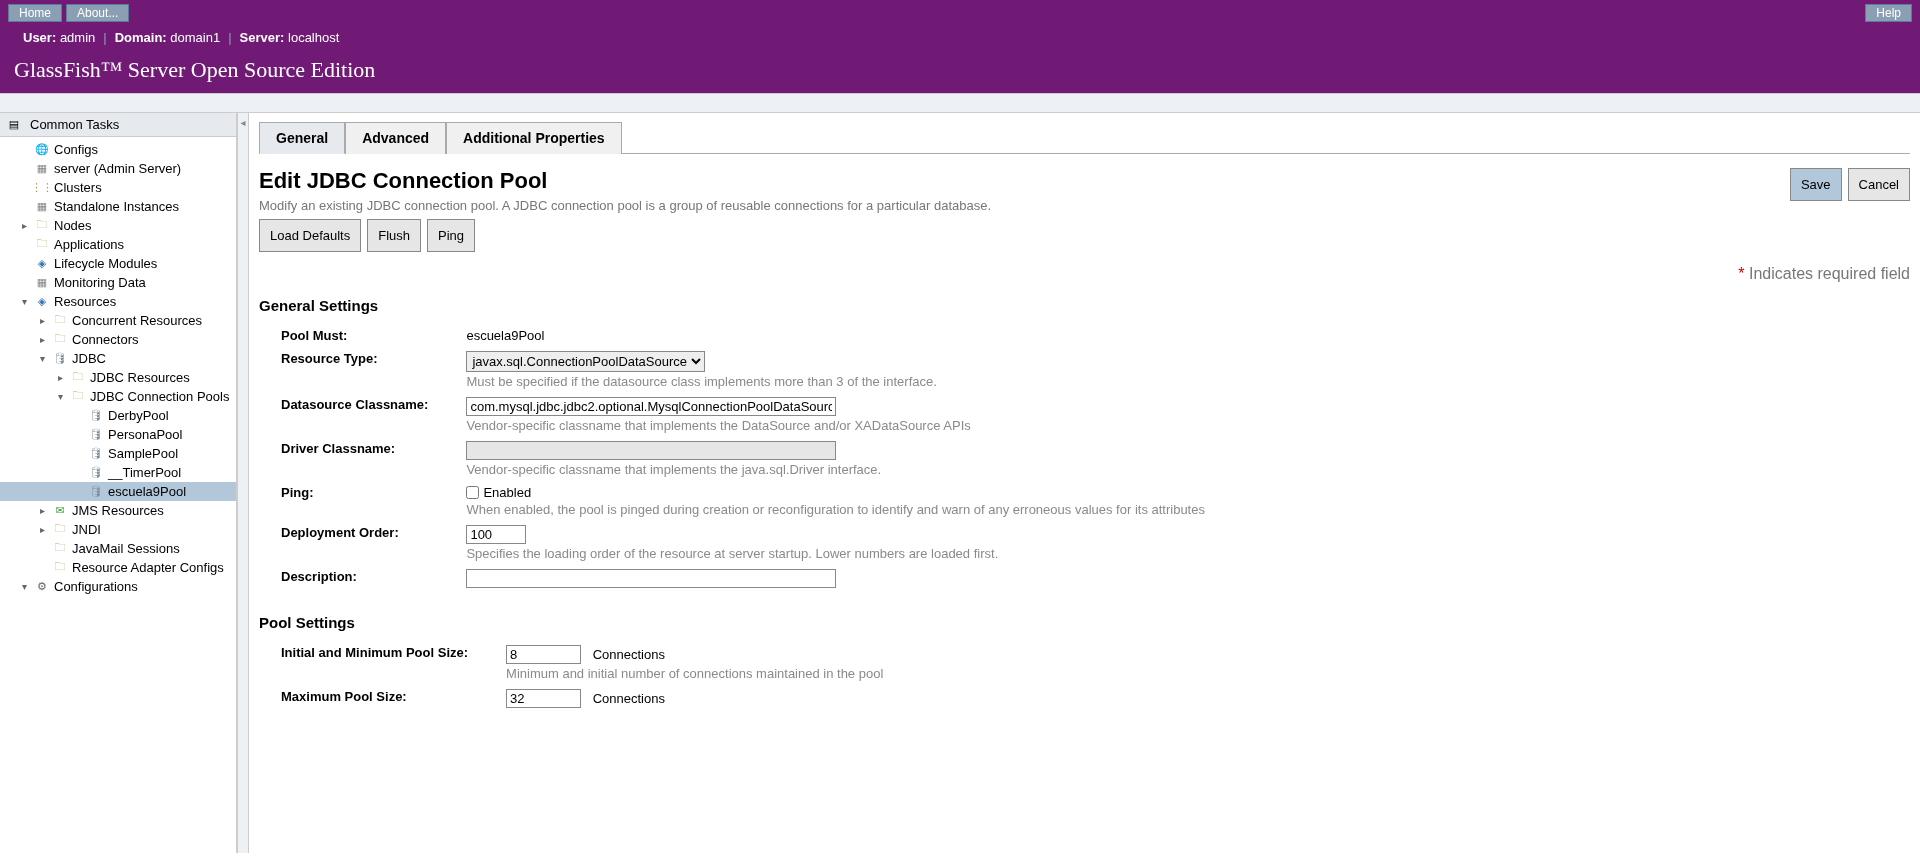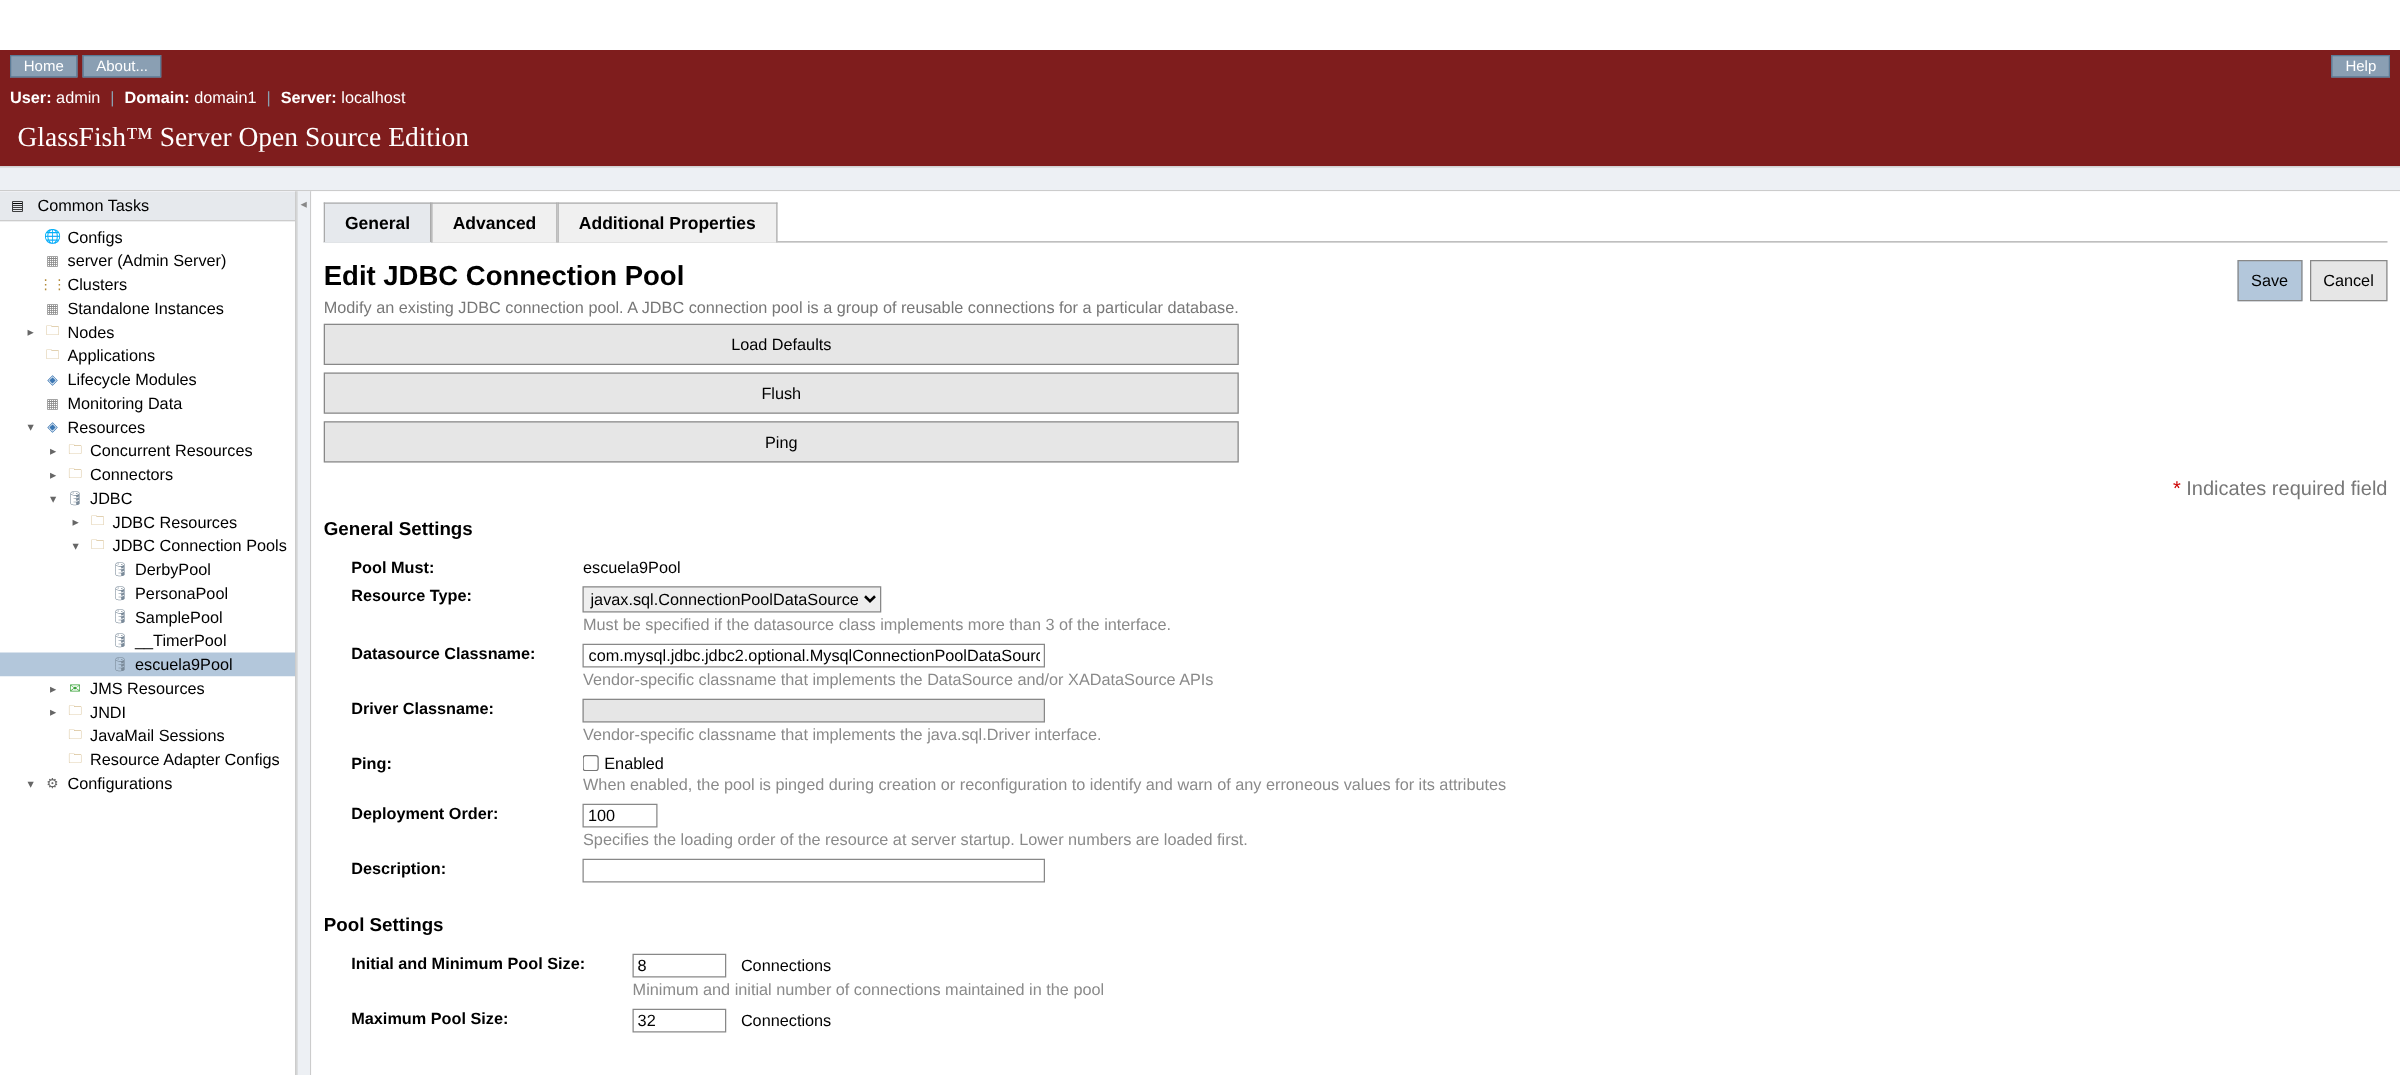--- a/index.html
+++ b/index.html
@@ -1,22 +1,22 @@
 <!DOCTYPE html>
 <html><head>
 <meta charset="utf-8">
 <style>
 * { box-sizing: border-box; margin: 0; padding: 0; }
 body { font-family: Arial, Helvetica, sans-serif; font-size: 13px; background: #fff; overflow: hidden; }
 
-.header-bar { background: #7f1d1d; width: 100%; margin-top: 40px; }
+.header-bar { background: #701a75; width: 100%; }
 .top-buttons { padding: 4px 8px; display: flex; justify-content: space-between; align-items: center; }
 .top-left { display: flex; gap: 4px; }
 .top-btn { background: #8a9fb3; color: #fff; border: 1px solid #5a7a95; padding: 1px 10px; font-size: 12px; cursor: pointer; }
-.userinfo { color: #fff; font-size: 13px; padding: 4px 8px; display: flex; gap: 8px; align-items: flex-end; }
+.userinfo { color: #fff; font-size: 13px; padding: 4px 23px; display: flex; gap: 8px; align-items: flex-end; }
 .userinfo .sep { color: #8aa0b0; }
 .brand { color: #fff; font-size: 22px; padding: 8px 14px 10px 14px; font-family: Georgia, serif; }
 
 .content-bar { background: #edf0f4; height: 20px; border-top: 1px solid #ccc; border-bottom: 1px solid #ccc; }
 
 .layout { display: flex; height: calc(100vh - 120px); }
 .sidebar-wrap { display: flex; }
 .sidebar { width: 237px; background: #fff; overflow-y: auto; border-right: 1px solid #ccc; }
 .sidebar-title { background: #e6e9ed; padding: 4px 6px; font-size: 13px; border-bottom: 1px solid #ccc; display: flex; align-items: center; gap: 4px; }
 .tree { padding: 3px 0; }
@@ -41,21 +41,21 @@
 
 .main { flex: 1; padding: 8px 10px; overflow-y: auto; background: #fff; }
 
 .tabs { display: flex; border-bottom: 1px solid #aaa; }
 .tab { padding: 7px 16px; font-size: 14px; font-weight: bold; cursor: pointer; border: 1px solid #aaa; border-bottom: none; background: #f0f0f0; margin-right: 0; position: relative; top: 1px; }
 .tab.active { background: #e6e9ed; border-bottom: 1px solid #e6e9ed; }
 
 .page-header { display: flex; justify-content: space-between; align-items: flex-start; margin-top: 14px; gap: 20px; }
 .page-title { font-size: 22px; font-weight: bold; }
 .page-desc { color: #777; font-size: 13px; margin-top: 4px; }
-.action-row { margin-top: 6px; display: flex; gap: 6px; flex-direction: column; }
+.action-row { margin-top: 6px; display: flex; gap: 6px; }
 .btn { background: #e6e6e6; border: 1px solid #888; padding: 8px 10px; font-size: 13px; cursor: pointer; }
 .btn.primary { background: #b3c7db; }
 .right-actions { display: flex; gap: 6px; }
 
 .required-note { text-align: right; color: #777; font-size: 16px; margin-top: 13px; }
 .required-note .ast { color: #cc0000; }
 
 .section-title { font-size: 15px; font-weight: bold; margin-top: 14px; }
 
 .form-table { margin-top: 10px; margin-left: 14px; border-collapse: collapse; }

